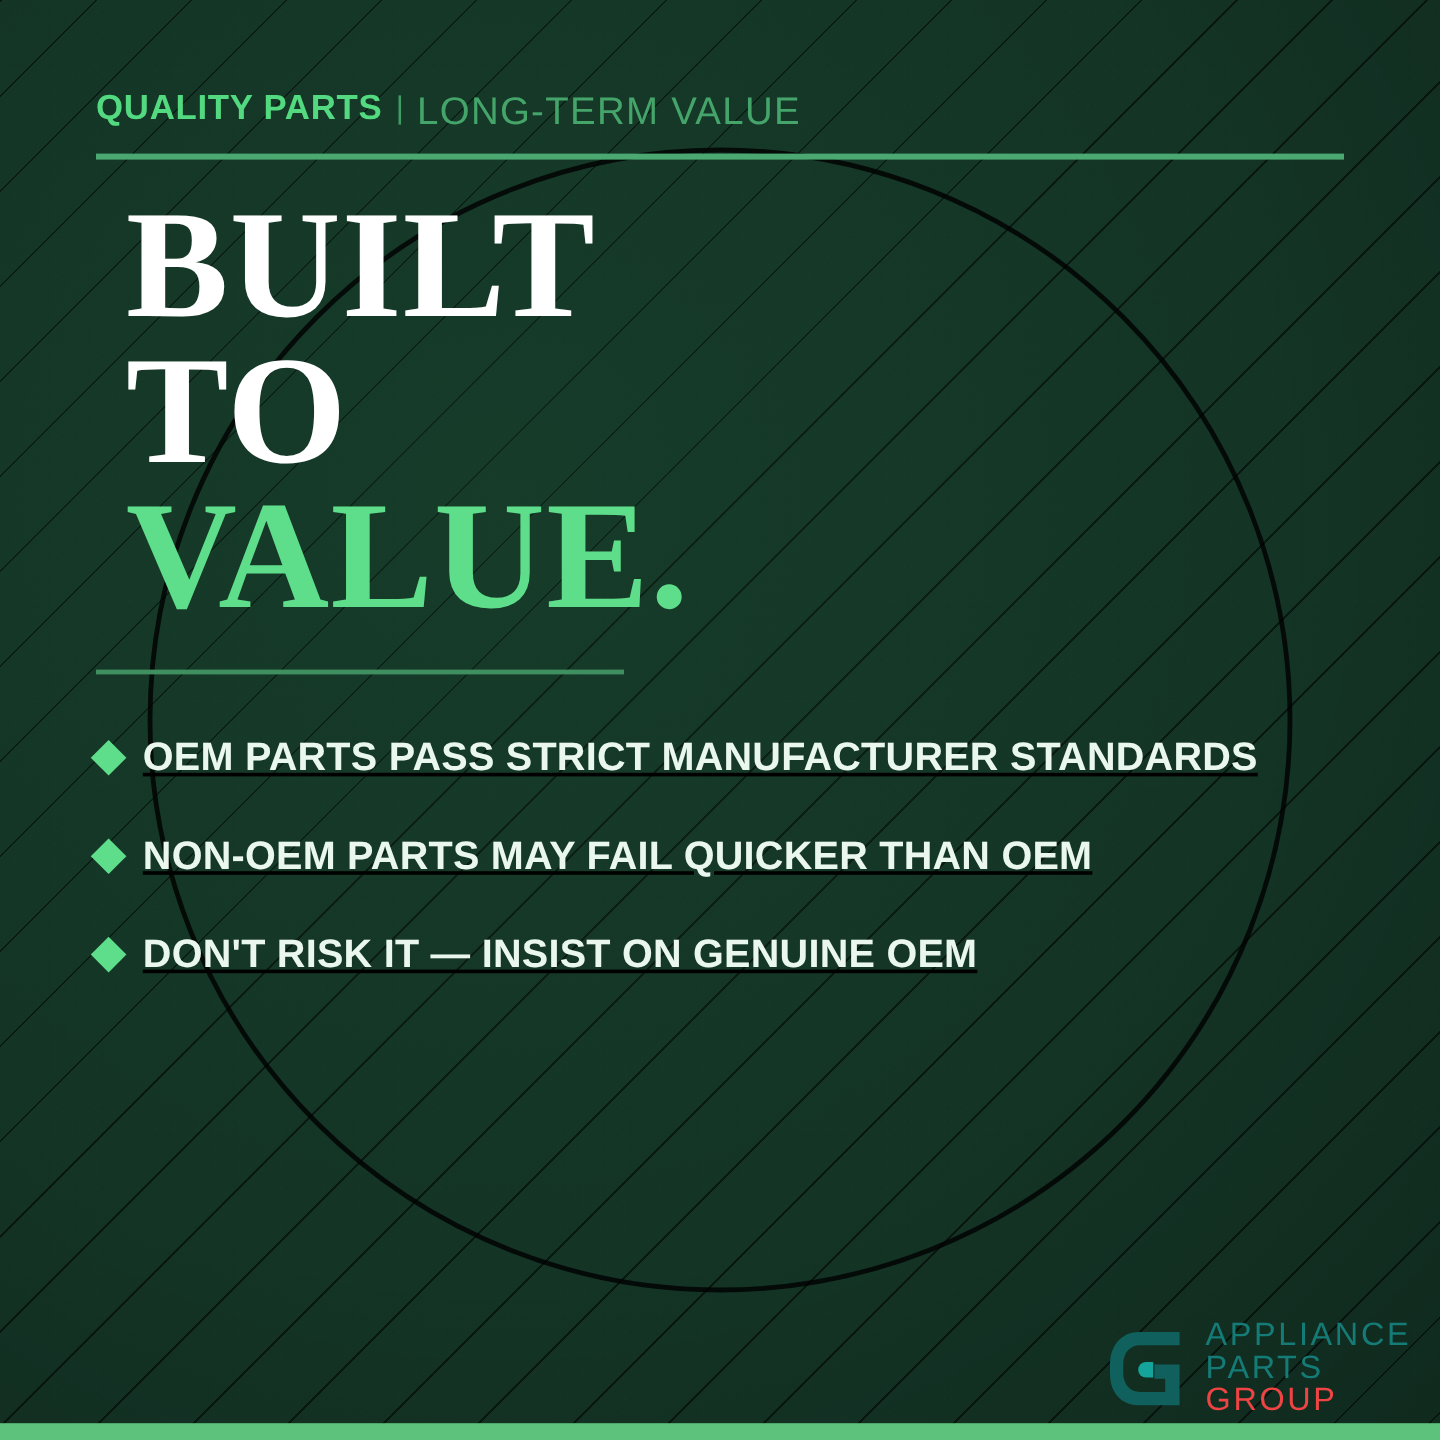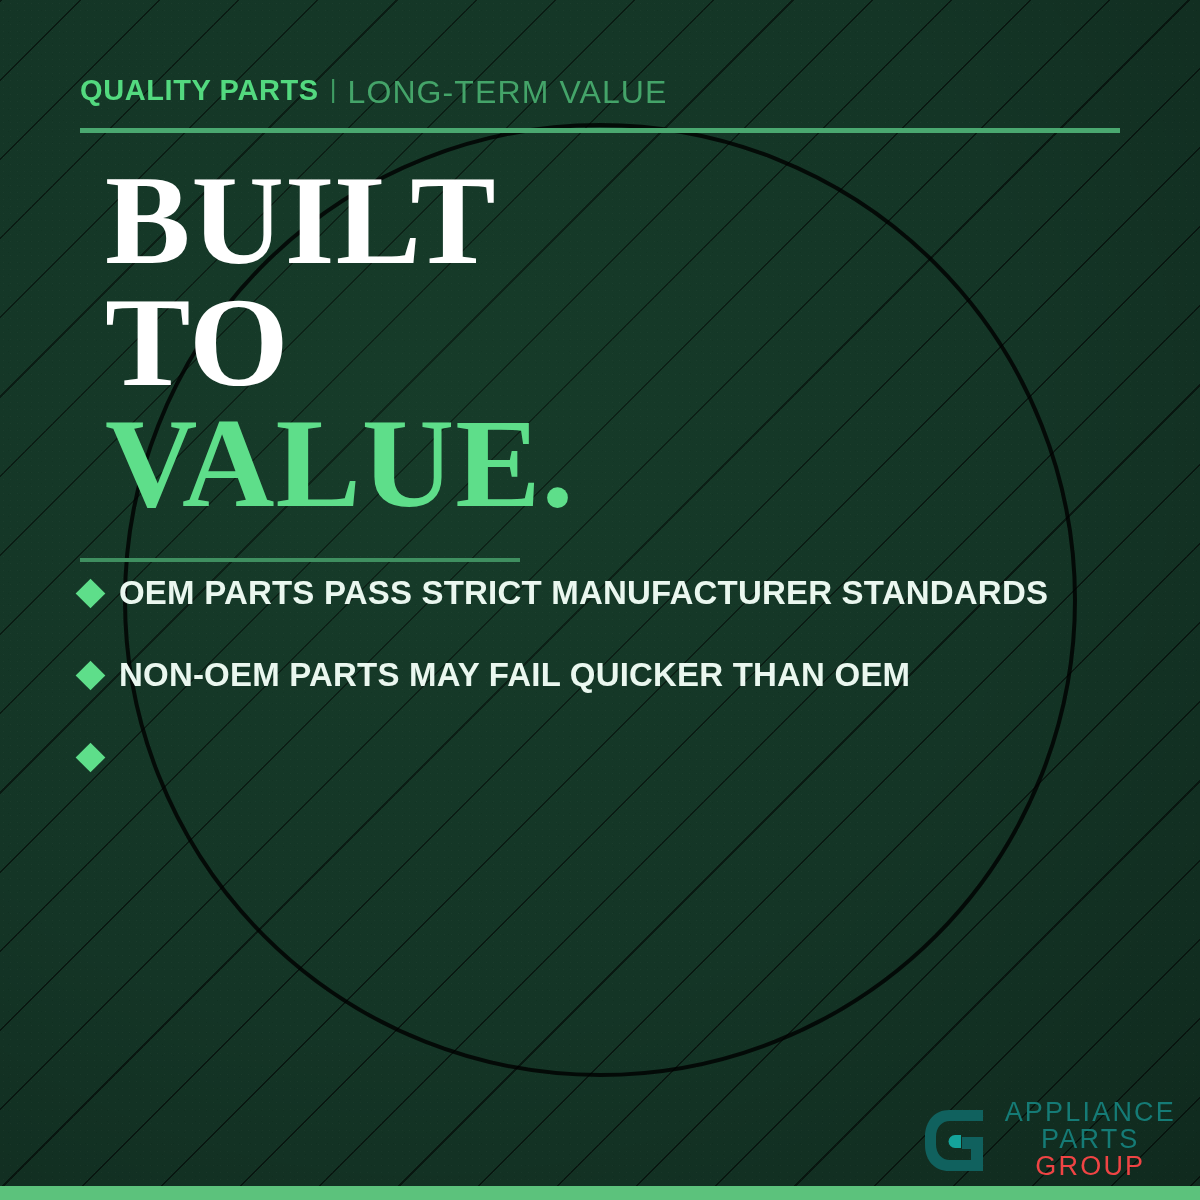--- a/index.html
+++ b/index.html
@@ -97,22 +97,23 @@
   .headline .l3 { color:#5ede8a; display:block; }
 
   .rule-mid {
     position:absolute; left:80px; top:558px;
     width:440px; height:4px;
     background:#3f8f60;
   }
 
   
   .bullets {
-    position:absolute; left:80px; top:552px;
+    position:absolute; left:80px; top:590px;
     width:1070px;
+    text-decoration:underline;
   }
   .bullet {
     display:flex; align-items:center;
     height:82px;
     gap:18px;
   }
   .diamond {
     flex:0 0 auto;
     width:21px; height:21px;
     background:#5ede8a;
@@ -131,21 +132,20 @@
     position:absolute; right:24px; bottom:20px;
     display:flex; align-items:center; gap:14px;
   }
   .logo-mark { width:72px; height:72px; display:block; }
   .logo-words {
     display:flex; flex-direction:column;
     line-height:1.0;
     font-size:27px;
     font-weight:400;
     letter-spacing:2.2px;
-    text-align:center;
   }
   .lw1, .lw2 { color:#157b76; }
   .lw3 { color:#ef4444; }
 
   .bottom-bar {
     position:absolute; left:0; bottom:0;
     width:1200px; height:14px;
     background:#5cc27c;
   }
 </style>
@@ -181,20 +181,21 @@
       <div class="bullet">
         <span class="diamond"></span>
         <span class="bullet-text">OEM PARTS PASS STRICT MANUFACTURER STANDARDS</span>
       </div>
       <div class="bullet">
         <span class="diamond"></span>
         <span class="bullet-text">NON-OEM PARTS MAY FAIL QUICKER THAN OEM</span>
       </div>
       <div class="bullet">
         <span class="diamond"></span>
+        <span class="bullet-text">DON'T RISK IT — INSIST ON GENUINE OEM</span>
       </div>
     </div>
 
     <div class="logo">
       <svg class="logo-mark" viewBox="0 0 72 72">
         <path d="M64 6 H30 C16 6 6 17 6 33 V41 C6 57 16 67 30 67 H64 V33 H43 V45 H52 V56 H31
                  C23 56 17 50 17 40 V33 C17 23 23 17 31 17 H64 Z" fill="#10615e"></path>
         <path d="M36 31 A6.5 6.5 0 0 0 36 44 Z" fill="#14a49b"></path>
         <path d="M36 31 L36 44 L42 44 L42 31 Z" fill="#14a49b"></path>
       </svg>

